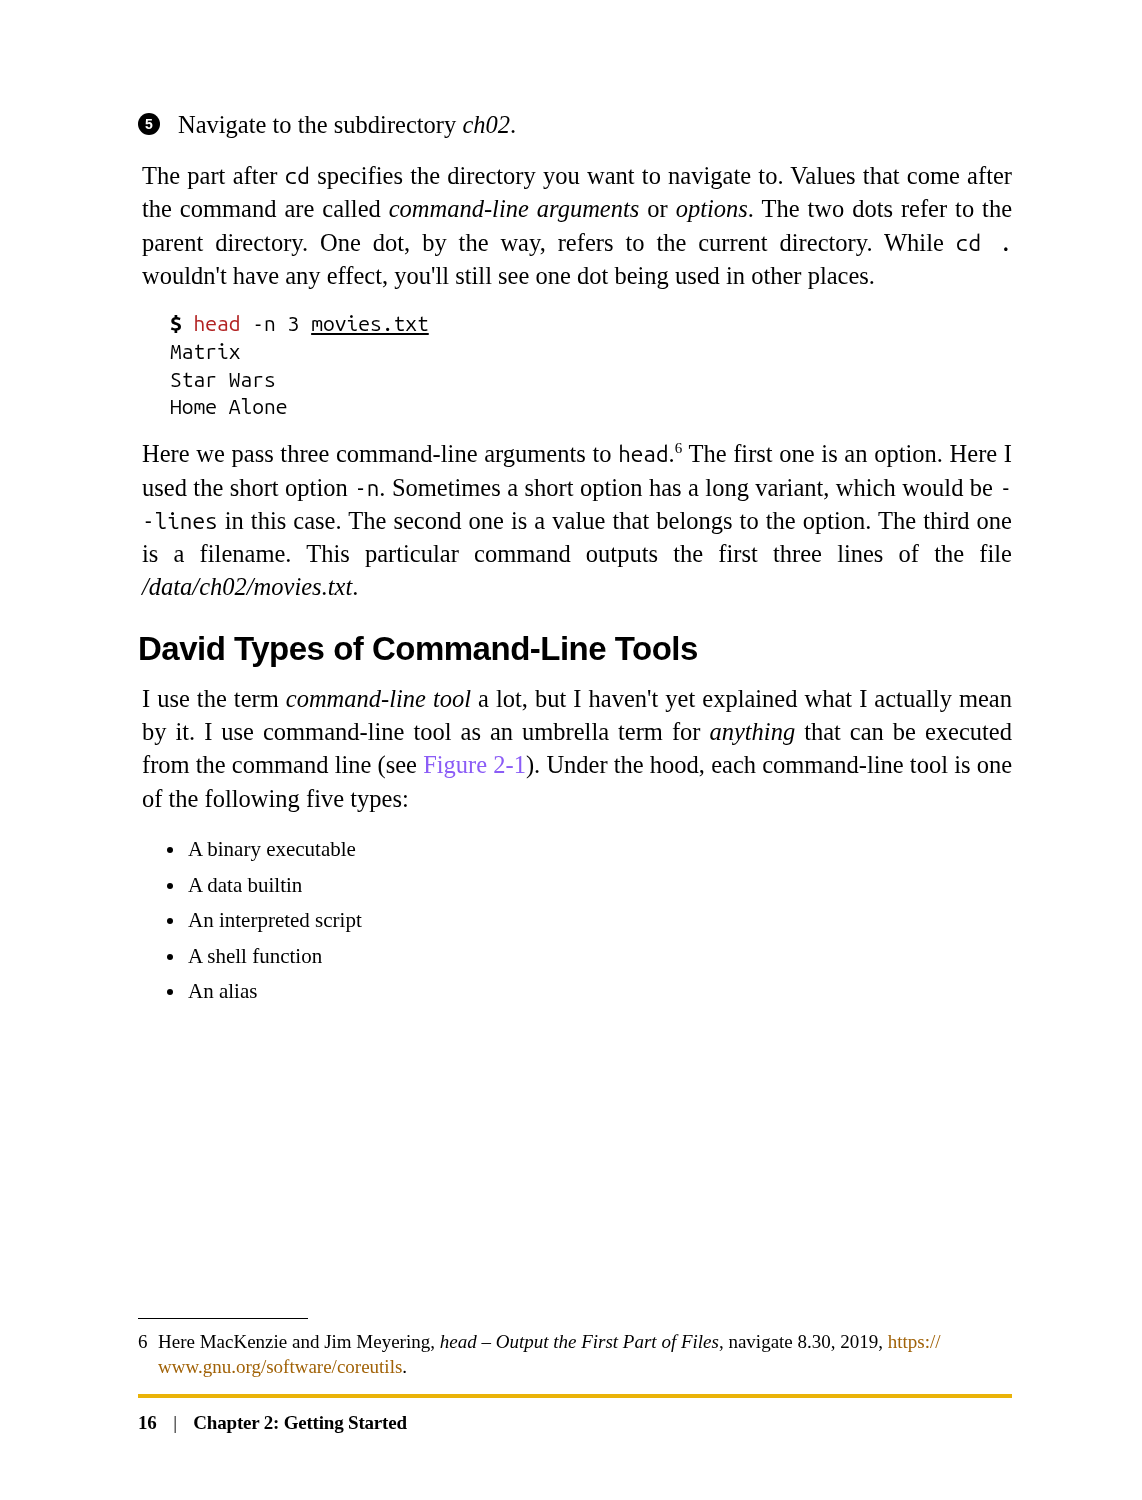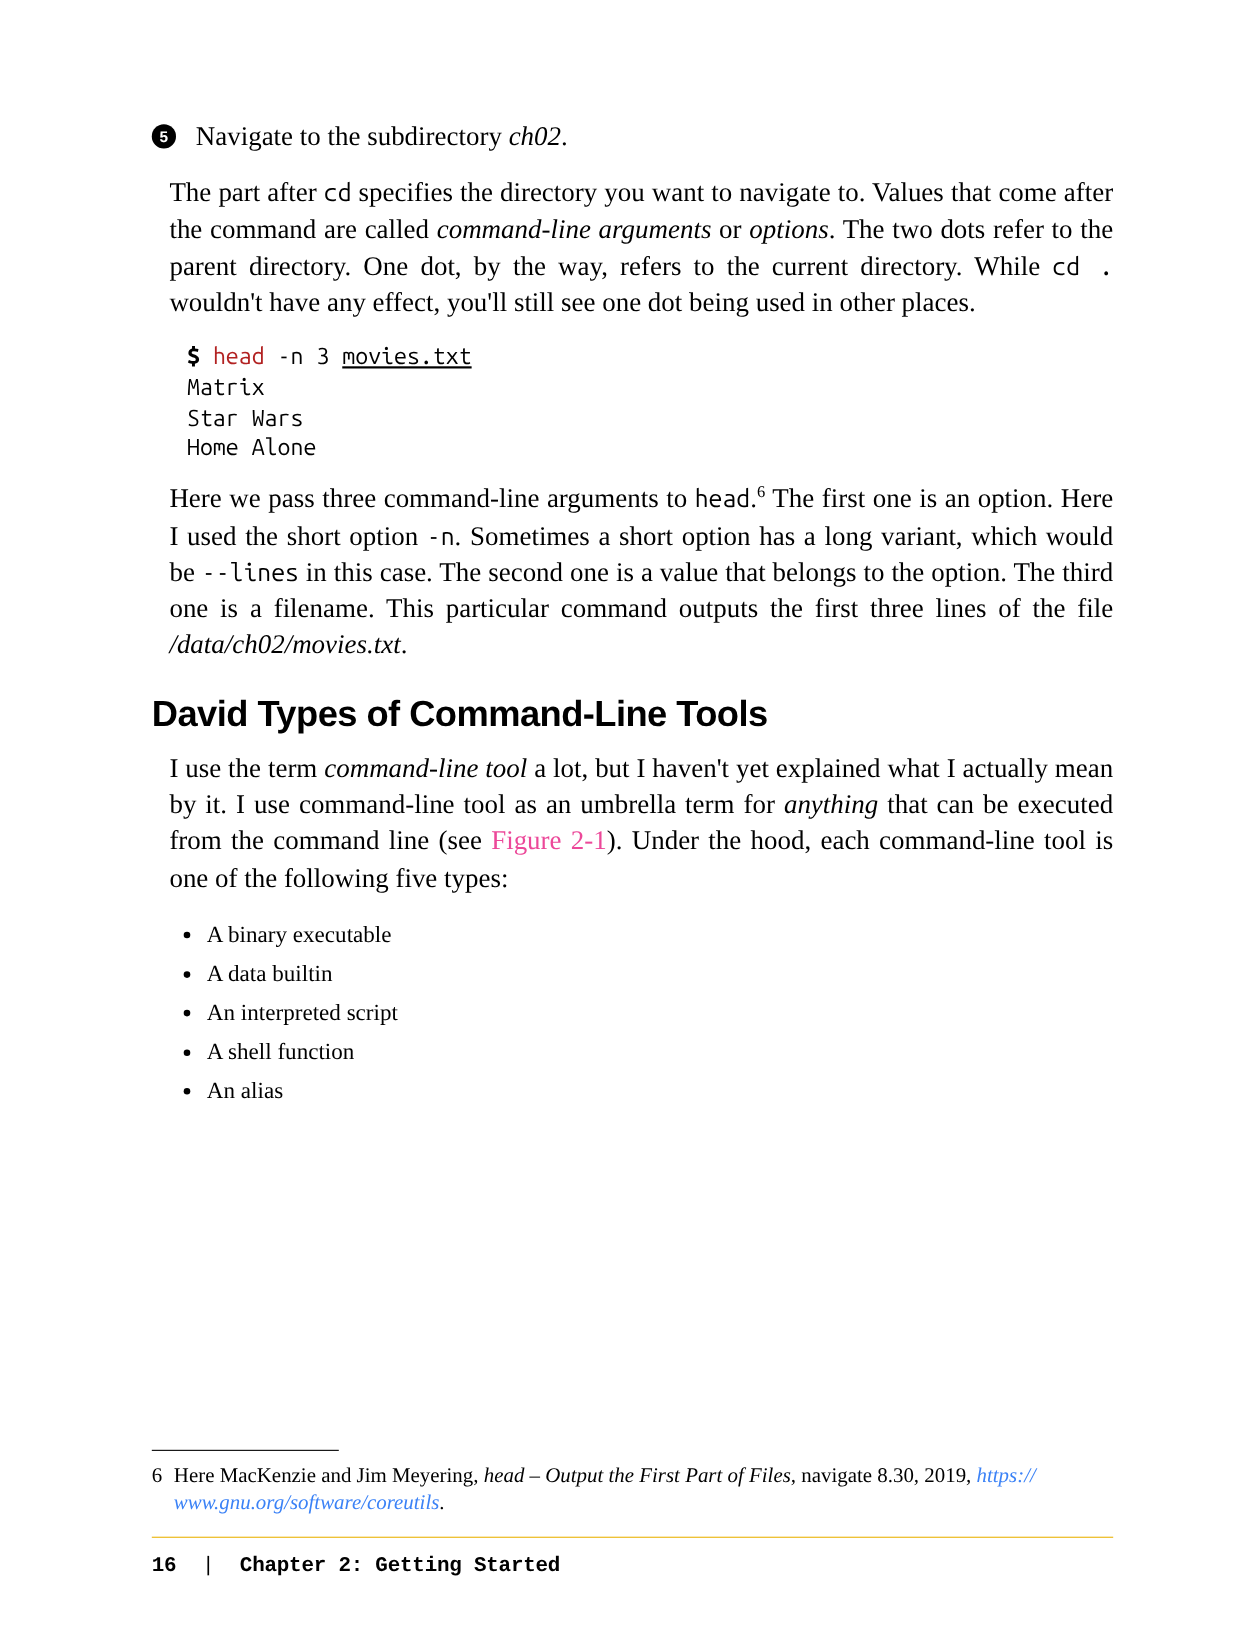--- a/index.html
+++ b/index.html
@@ -36,21 +36,21 @@
     font-size: 14px;
     font-weight: bold;
     margin-right: 18px;
     margin-top: 5px;
     flex: none;
   }
   .body-p {
     font-size: 24.5px;
     line-height: 1.36;
     text-align: justify;
-    margin: 0 0 18px 16px;
+    margin: 0 0 18px 4px;
   }
   .mono, code {
     font-family: "Ubuntu Mono", "DejaVu Sans Mono", Menlo, Consolas, monospace;
     font-size: 22.5px;
   }
   em.it { font-style: italic; }
   .codeblock {
     font-family: "Ubuntu Mono", "DejaVu Sans Mono", Menlo, Consolas, monospace;
     font-size: 21px;
     line-height: 1.32;
@@ -72,22 +72,22 @@
     padding: 0 0 0 22px;
     font-size: 21px;
     line-height: 1.6;
   }
   ul.types li { padding-left: 2px; margin-bottom: 2px; }
   .fnref {
     font-size: 15px;
     vertical-align: super;
     line-height: 0;
   }
-  .linkred { color: #ec4899; text-decoration: none; }
-  .linkred-it { color: #3b82f6; font-style: italic; text-decoration: none; }
+  .linkred { color: #8b5cf6; text-decoration: none; }
+  .linkred-it { color: #a16207; text-decoration: none; }
   .footnotes {
     position: absolute;
     left: 138px;
     right: 130px;
     bottom: 120px;
     font-size: 19px;
     line-height: 1.35;
   }
   .footnotes .rule {
     width: 170px;
@@ -99,23 +99,23 @@
   }
   .footnotes .fn .num {
     width: 20px;
     flex: none;
   }
   .footer {
     position: absolute;
     left: 138px;
     right: 130px;
     bottom: 66px;
-    border-top: 1px solid #eab308;
+    border-top: 4px solid #eab308;
     padding-top: 14px;
-    font-family: Liberation Mono, monospace;
+    font-family: Liberation Serif, serif;
     font-size: 19px;
     letter-spacing: -0.2px;
   }
   .footer .pagenum { font-weight: 700; }
   .footer .sep { margin: 0 12px; }
   .footer .chap { font-weight: 700; }
 </style>
 </head>
 <body>
 

